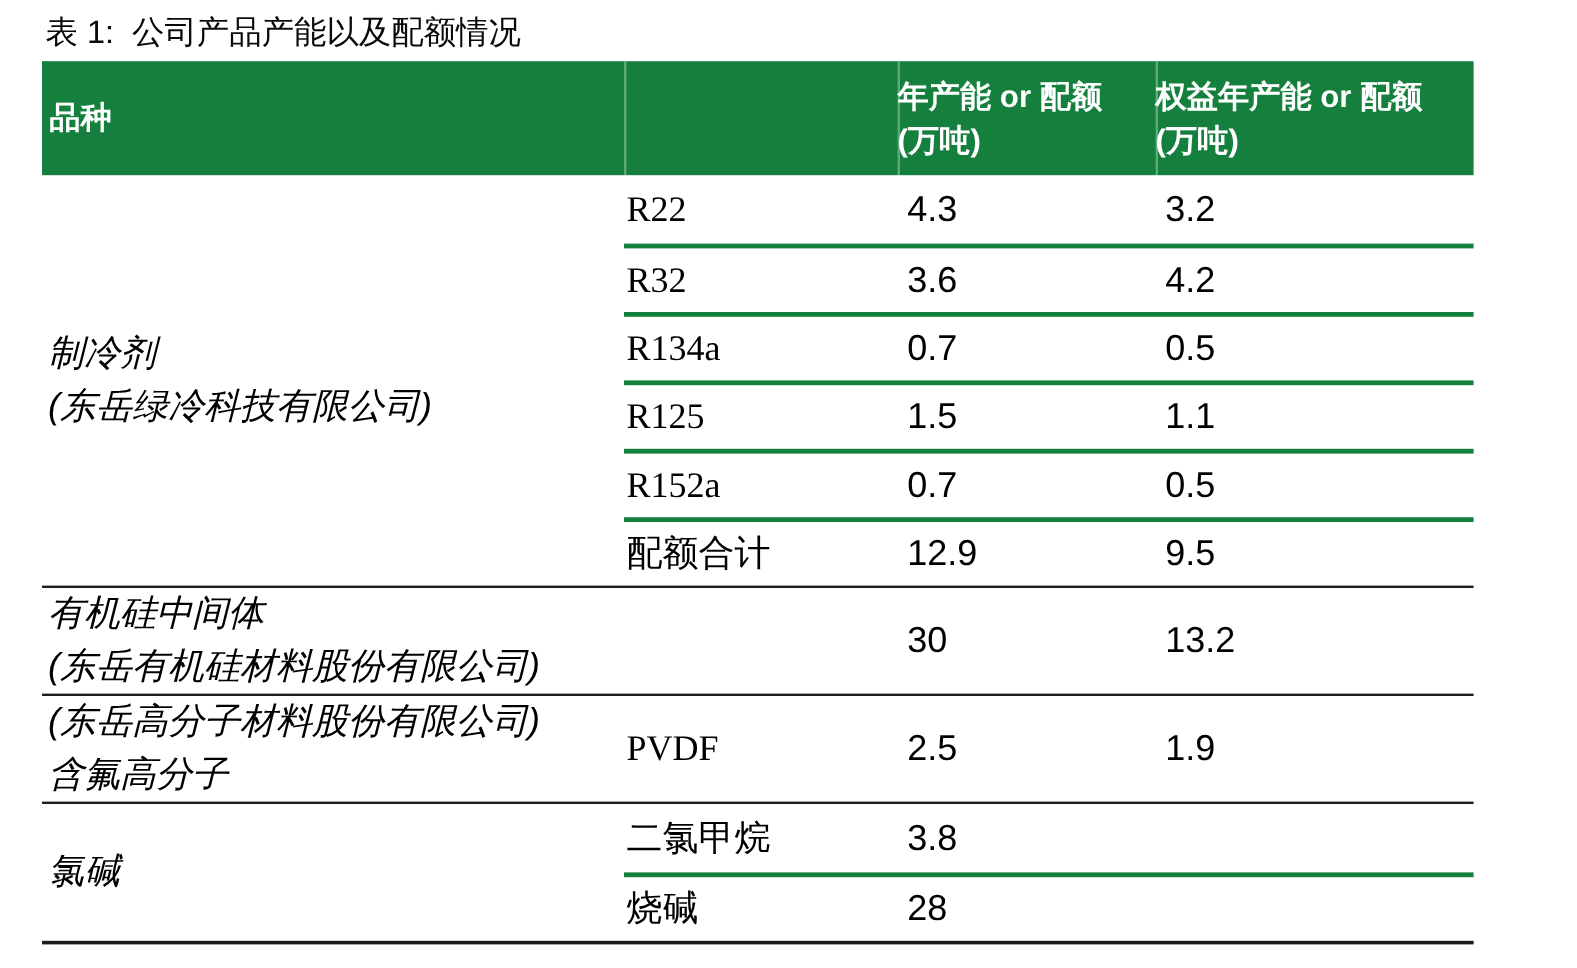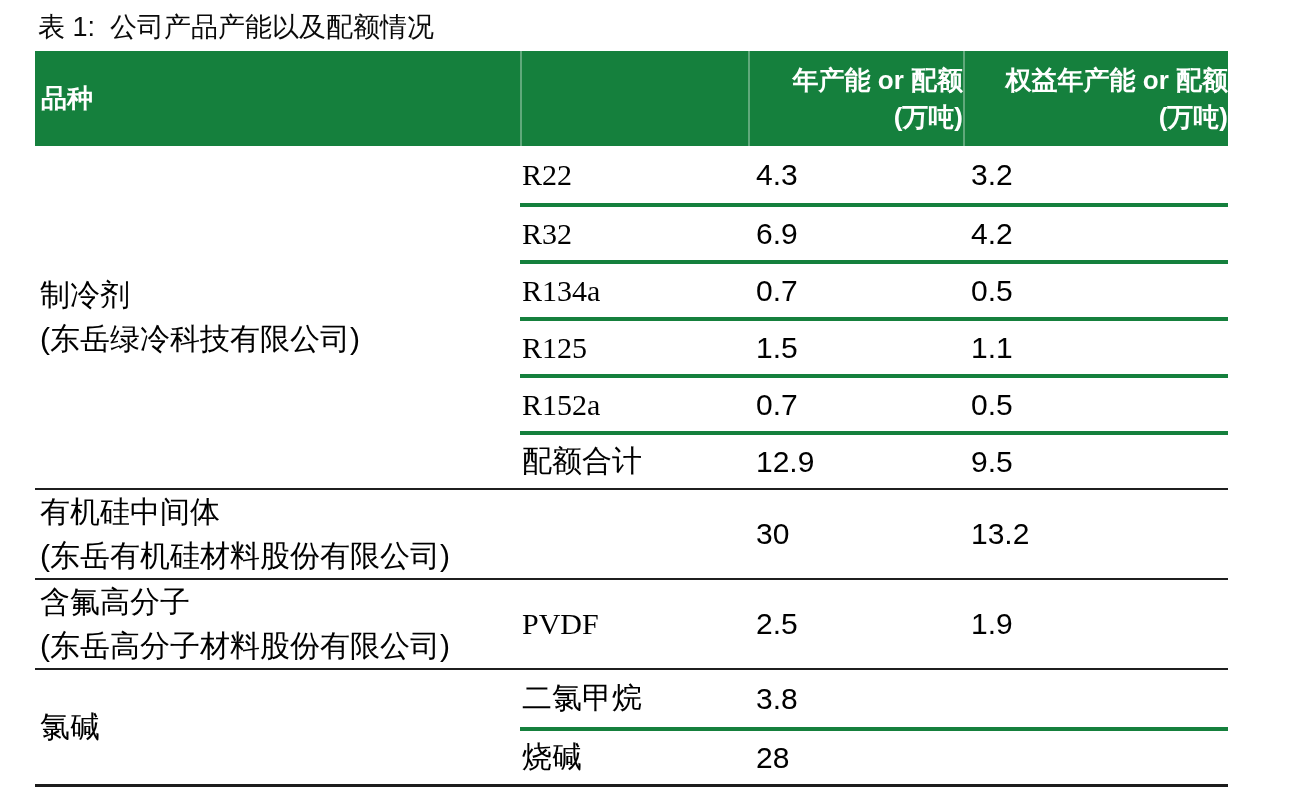--- a/index.html
+++ b/index.html
@@ -34,41 +34,42 @@
     font-weight: bold;
     font-size: 26px;
   }
   .th {
     display: flex;
     flex-direction: column;
     justify-content: center;
     line-height: 37px;
   }
   .th-first { padding-left: 6px; }
-  .th-num { padding-left: 21px; align-items: flex-end; }
+  .th-num { padding-left: 0; }
   .vline {
     position: absolute; top: 0; bottom: 0; width: 2px;
     background: rgba(255,255,255,0.32);
   }
   .vline-1 { left: 485px; }
   .vline-2 { left: 713px; }
   .vline-3 { left: 928px; }
 
   
   .tbody { border-bottom: 3px solid #1c1c1c; }
   .group { display: flex; align-items: stretch; border-top: 2px solid #1f1f1f; }
   .tbody .group:first-child { border-top: none; }
   .gname {
     width: 485px;
     padding-left: 5px;
     display: flex;
     flex-direction: column;
     justify-content: center;
     font-size: 30px;
     line-height: 44px;
+    font-style: italic;
   }
   .grows { flex: 1; display: flex; flex-direction: column; }
   .grow {
     flex: 1;
     min-height: 57px;
     display: grid;
     grid-template-columns: 228px 215px 1fr;
     align-items: center;
     font-size: 30px;
   }
@@ -111,21 +112,21 @@
     </div>
     <div class="grows">
   <div class="grow">
     <span class="cell-prod">R22</span>
     <span class="cell-num">4.3</span>
     <span class="cell-num">3.2</span>
   </div>
 
   <div class="grow">
     <span class="cell-prod">R32</span>
-    <span class="cell-num">6.9</span>
+    <span class="cell-num">3.6</span>
     <span class="cell-num">4.2</span>
   </div>
 
   <div class="grow">
     <span class="cell-prod">R134a</span>
     <span class="cell-num">0.7</span>
     <span class="cell-num">0.5</span>
   </div>
 
   <div class="grow">
@@ -157,22 +158,22 @@
   <div class="grow">
     <span class="cell-prod"></span>
     <span class="cell-num">30</span>
     <span class="cell-num">13.2</span>
   </div>
 </div>
   </div>
 
   <div class="group">
     <div class="gname">
+      <span>(东岳高分子材料股份有限公司)</span>
       <span>含氟高分子</span>
-      <span>(东岳高分子材料股份有限公司)</span>
     </div>
     <div class="grows">
 
   <div class="grow">
     <span class="cell-prod">PVDF</span>
     <span class="cell-num">2.5</span>
     <span class="cell-num">1.9</span>
   </div>
 </div>
   </div>

